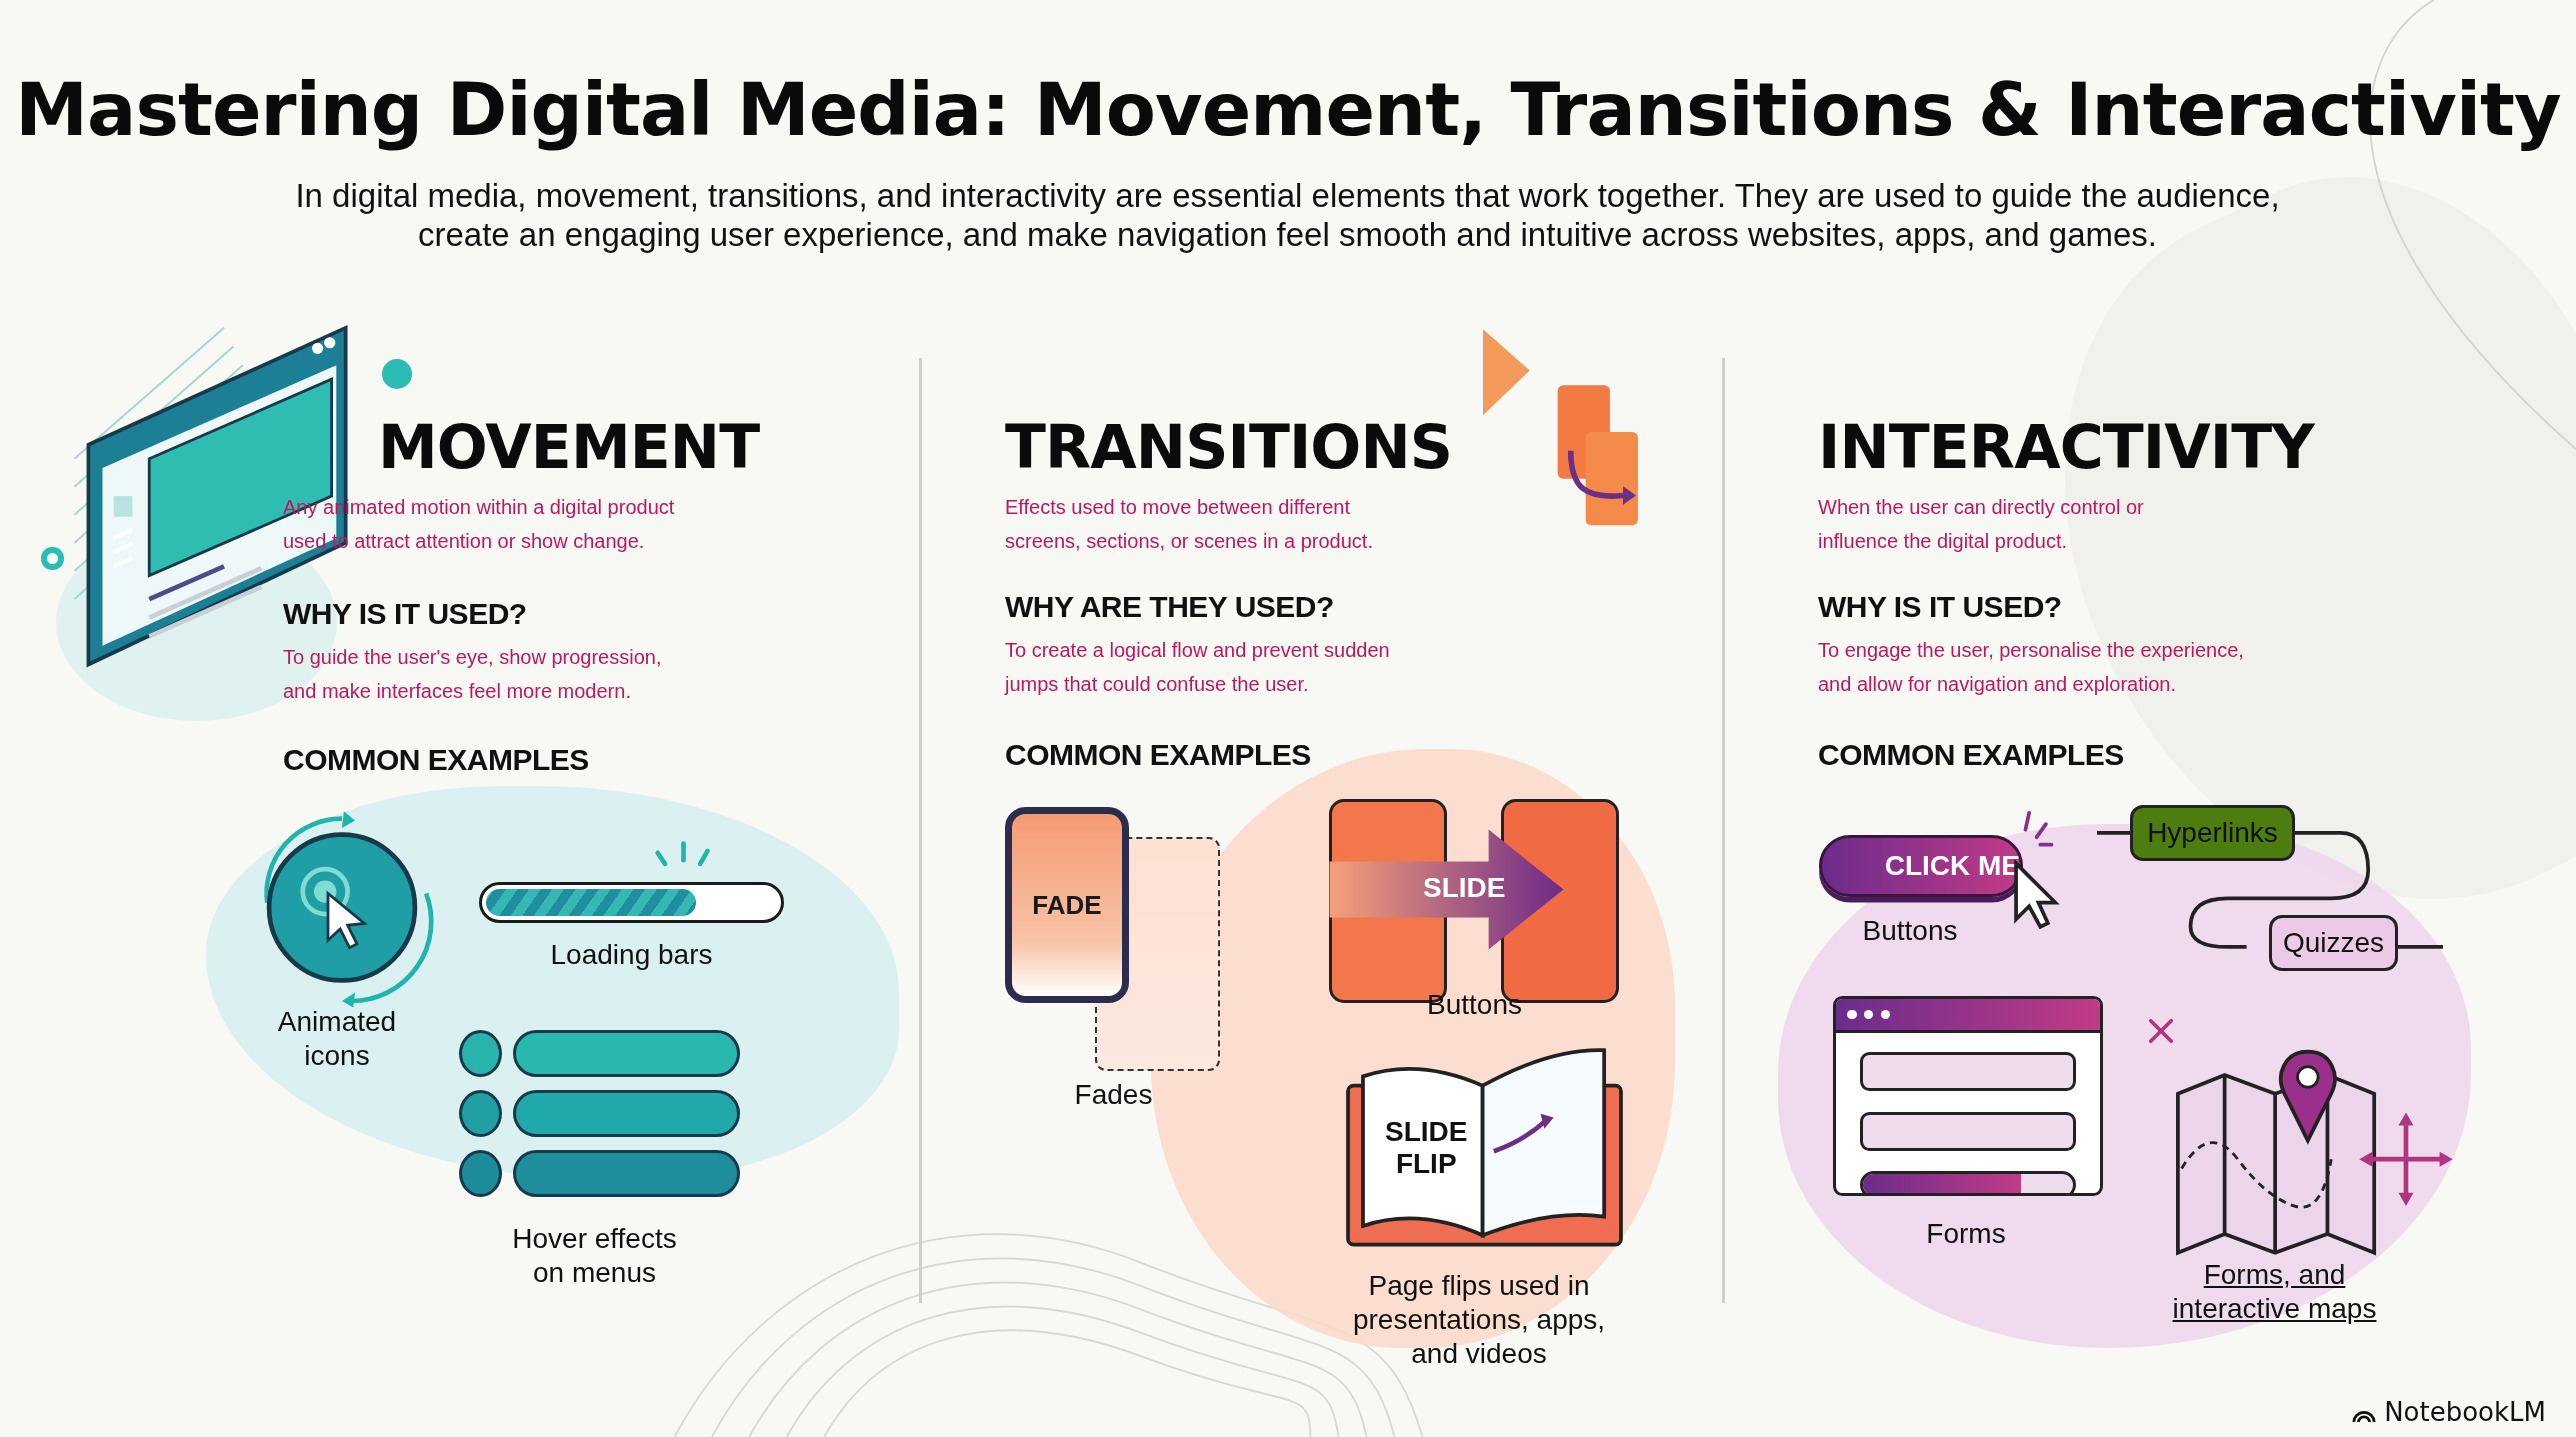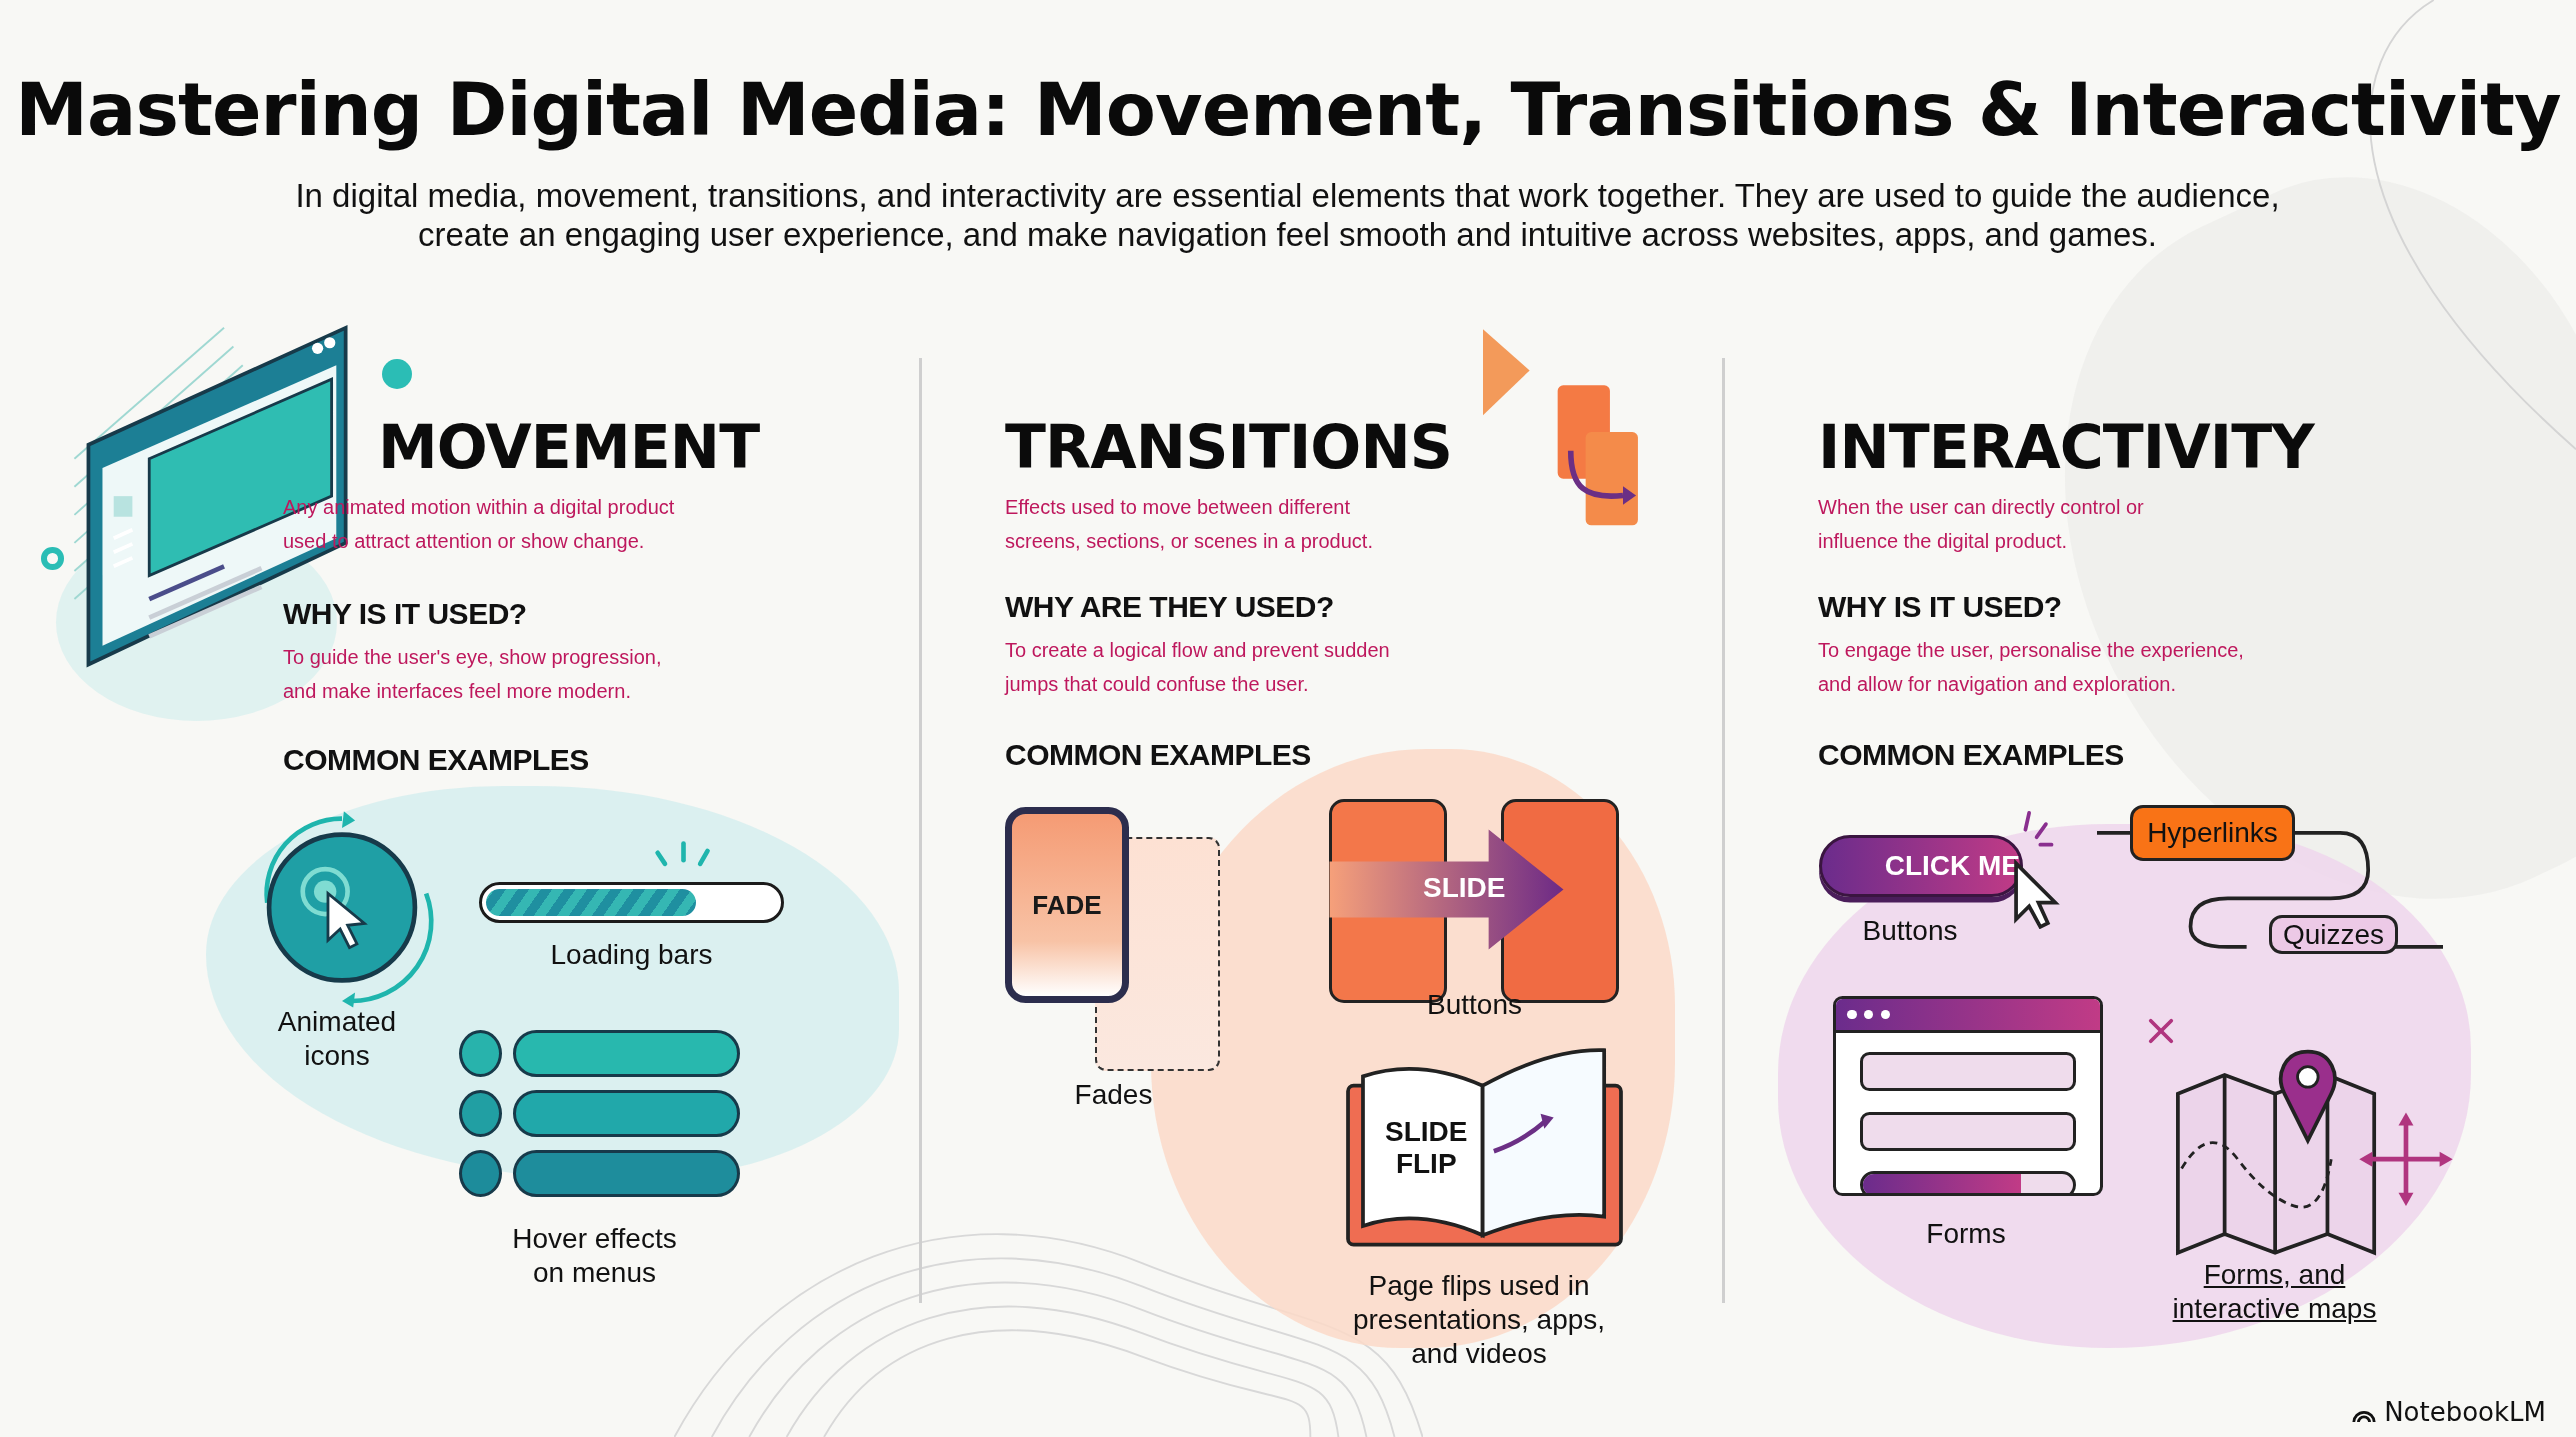--- a/index.html
+++ b/index.html
@@ -231,24 +231,24 @@
         <line x1="46" y1="18" x2="36" y2="32"></line>
         <line x1="52" y1="40" x2="40" y2="40"></line>
       </g>
     <polygon points="14,60 14,120 28,106 40,128 48,124 38,102 56,102" fill="#fff" stroke="#222" stroke-width="4"></polygon>
   </svg>
   <div class="abs label" style="left:1835px; top:914px; width:150px;">Buttons</div>
 
   <svg class="abs" style="left:2097px; top:814px; width:346px; height:150px;" viewBox="0 0 370 160">
     <path d="M0 20 L40 20 M200 20 L260 20 Q 290 20 290 60 Q 290 90 250 90 L140 90 Q 100 90 100 120 Q 100 142 140 142 L160 142 M290 142 L370 142" stroke="#222" stroke-width="4" fill="none"></path>
   </svg>
-  <div class="abs" style="left:2130px; top:805px; width:165px; height:56px; border:3.7px solid #222; border-radius:13px; background:#f97316; display:flex; align-items:center; justify-content:center; font-size:28px;">
+  <div class="abs" style="left:2130px; top:805px; width:165px; height:56px; border:3.7px solid #222; border-radius:13px; background:#4d7c0f; display:flex; align-items:center; justify-content:center; font-size:28px;">
     <span>Hyperlinks</span>
   </div>
-  <div class="abs" style="left:2269px; top:915px; width:129px; height:39px; border:3.7px solid #222; border-radius:13px; background:#ecc9e6; display:flex; align-items:center; justify-content:center; font-size:28px;">
+  <div class="abs" style="left:2269px; top:915px; width:129px; height:56px; border:3.7px solid #222; border-radius:13px; background:#ecc9e6; display:flex; align-items:center; justify-content:center; font-size:28px;">
     <span>Quizzes</span>
   </div>
 
   <div class="abs" style="left:1833px; top:996px; width:270px; height:200px; border:3.7px solid #222; border-radius:9.4px; background:#fff; overflow:hidden;">
     <div style="height:34px; background:linear-gradient(90deg,#6b2c8c,#c13b86); display:flex; align-items:center; gap:7.5px; padding-left:11.2px; border-bottom:3.7px solid #222;">
       <span style="width:9.4px;height:9.4px;border-radius:50%;background:#fff;"></span>
       <span style="width:9.4px;height:9.4px;border-radius:50%;background:#fff;"></span>
       <span style="width:9.4px;height:9.4px;border-radius:50%;background:#fff;"></span>
     </div>
     <div style="margin:19px 24px 0; height:39px; border:3.7px solid #222; border-radius:9.4px; background:#efdcec;"></div>

